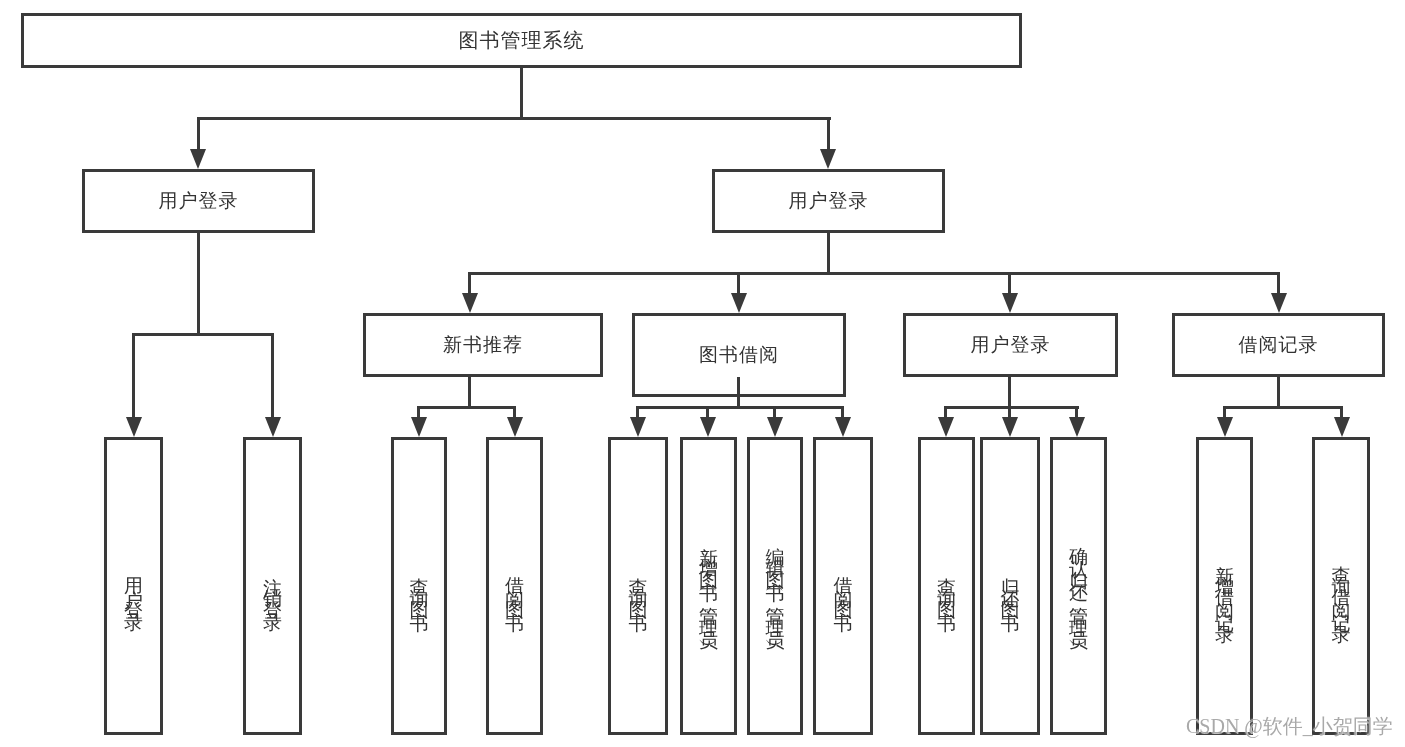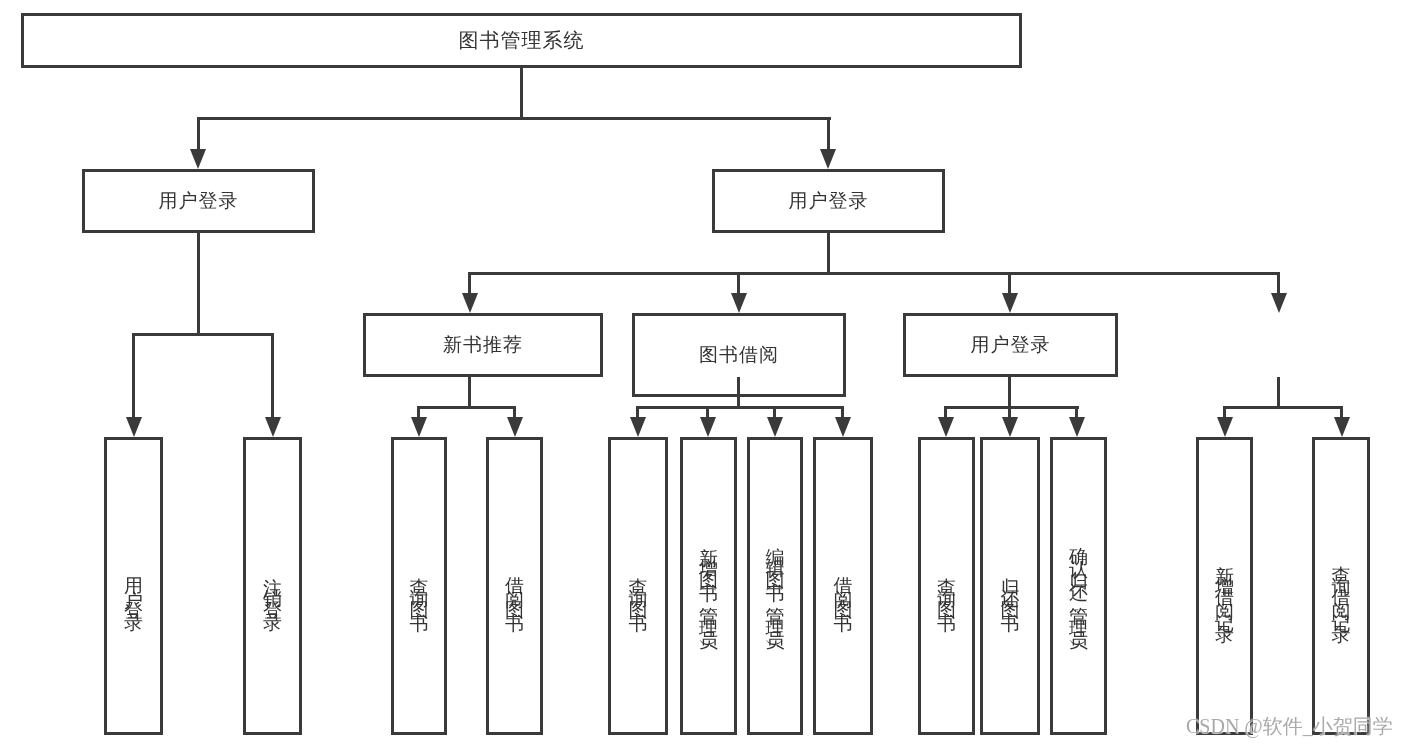--- a/index.html
+++ b/index.html
@@ -82,20 +82,23 @@
   </div>
 
   <div class="node" style="left:363px;top:313px;width:240px;height:64px">
     <span class="hlabel">新书推荐</span>
   </div>
   <div class="node" style="left:632px;top:313px;width:214px;height:84px">
     <span class="hlabel">图书借阅</span>
   </div>
   <div class="node" style="left:903px;top:313px;width:215px;height:64px">
     <span class="hlabel">用户登录</span>
+  </div>
+  <div class="node" style="left:1172px;top:313px;width:213px;height:64px">
+    <span class="hlabel">借阅记录</span>
   </div>
 
   <div class="leaf" style="left:104px;width:59px">
     <span class="vtext">用户登录</span>
   </div>
   <div class="leaf" style="left:243px;width:59px">
     <span class="vtext">注销登录</span>
   </div>
 
   <div class="leaf" style="left:391px;width:56px">

